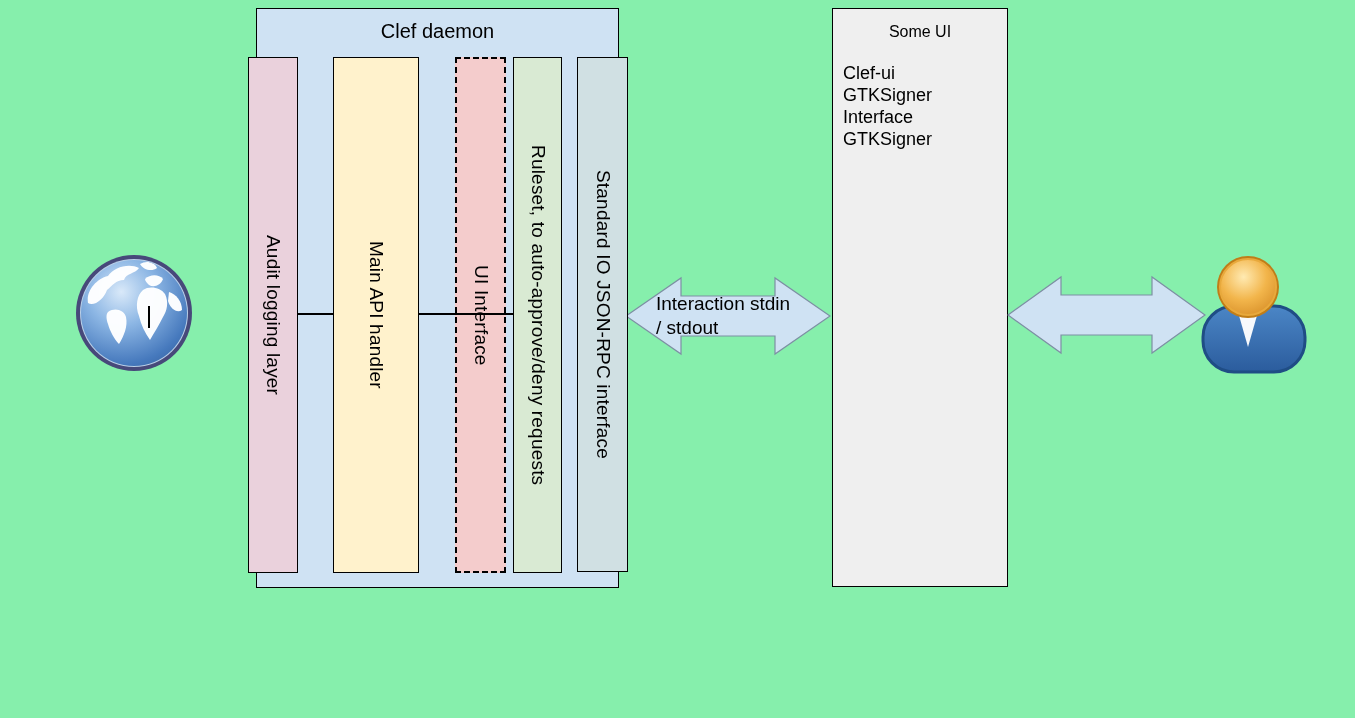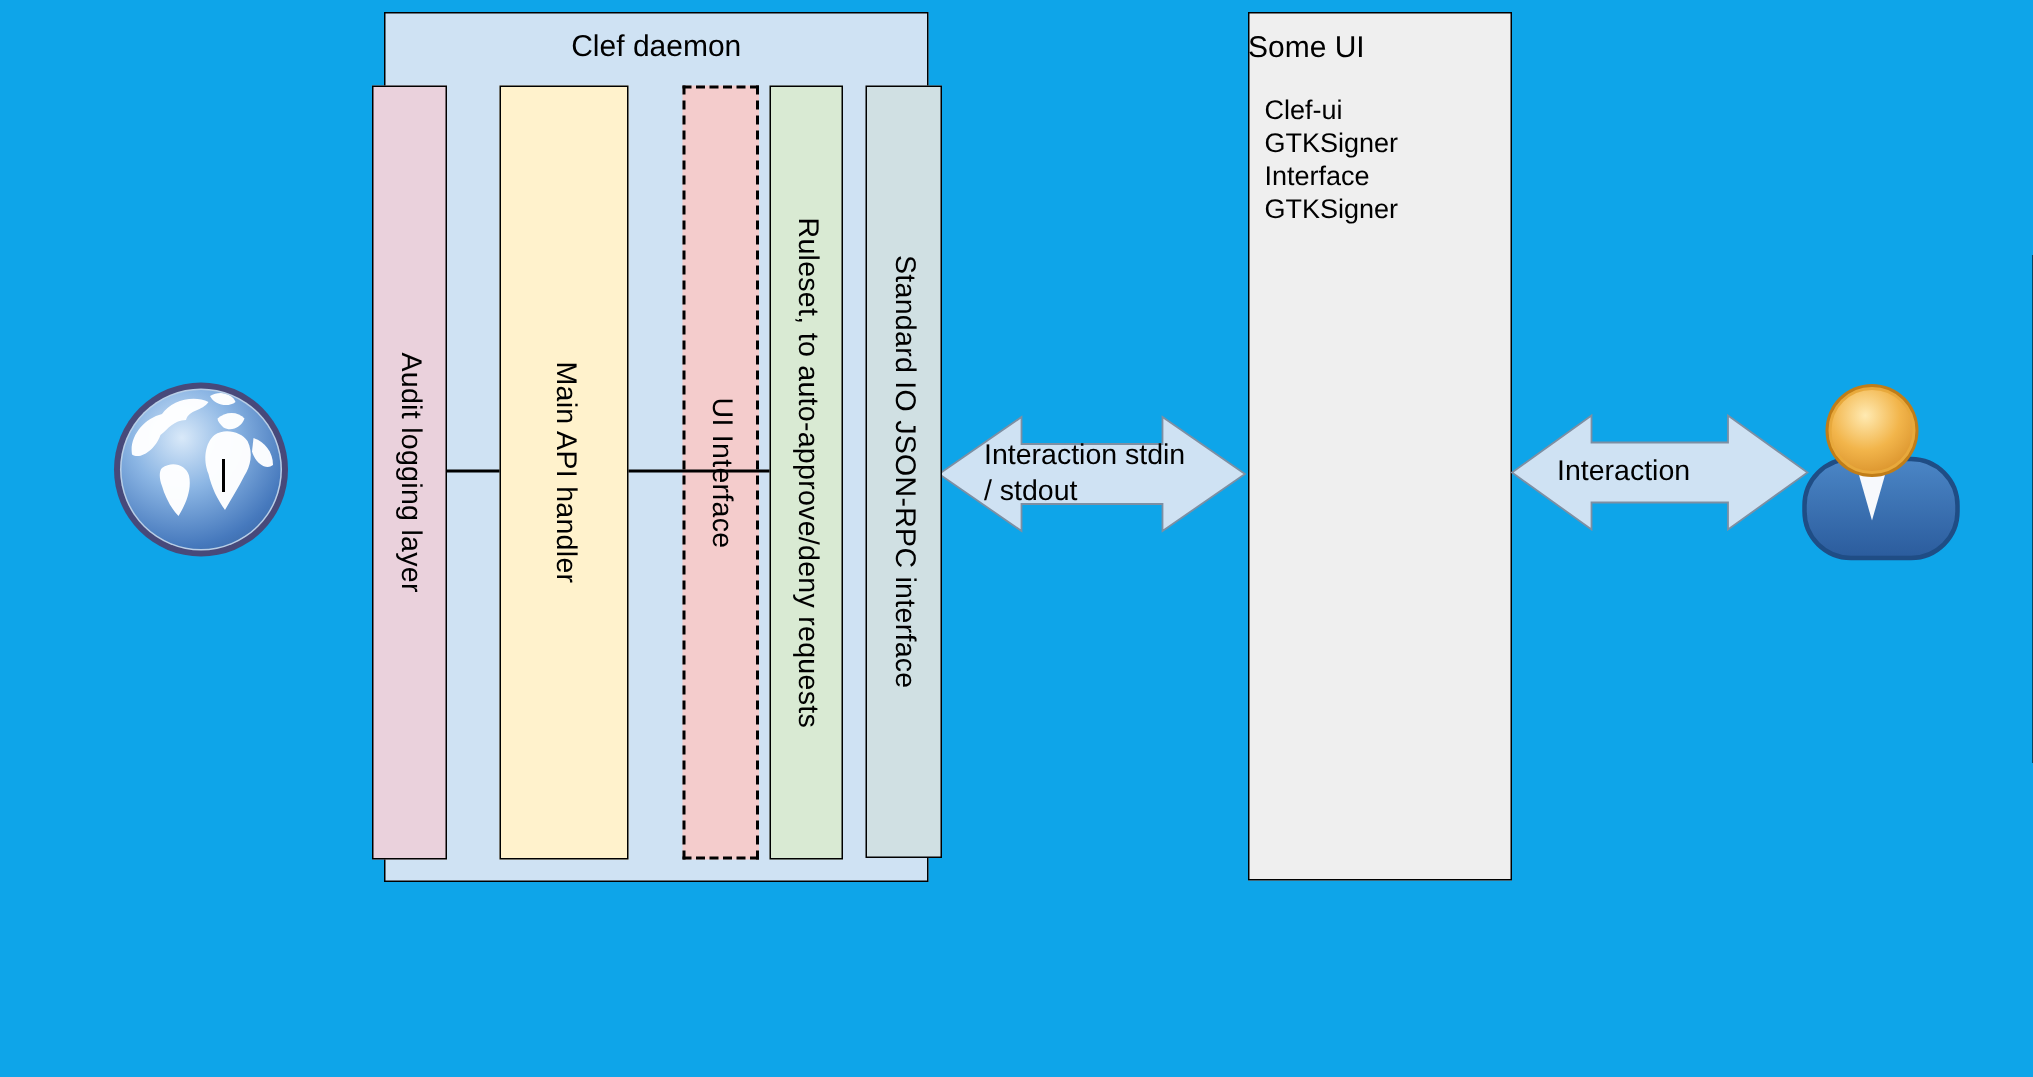--- a/index.html
+++ b/index.html
@@ -1,19 +1,19 @@
 <!DOCTYPE html>
 <html><head>
 <meta charset="utf-8">
 <style>
   html,body{margin:0;padding:0;background:#000;}
   #stage{
     position:relative;
     width:1355px;height:718px;
-    background:#0ea5e9;
+    background:#86efac;
     font-family:"Liberation Sans","DejaVu Sans",sans-serif;
     color:#000;
     overflow:hidden;
   }
   .abs{position:absolute;box-sizing:border-box;}
 
   
   #clef-container{
     left:256px;top:8px;width:363px;height:580px;
     background:#cfe2f3;border:1px solid #000;
@@ -58,21 +58,21 @@
     font-size:19px;line-height:24px;white-space:nowrap;
   }
 
   
   #someui-box{
     left:832px;top:8px;width:176px;height:579px;
     background:#efefef;border:1px solid #000;
   }
   #someui-title{
     left:832px;top:20px;width:176px;height:24px;
-    text-align:left;font-size:20px;line-height:24px;
+    text-align:center;font-size:16px;line-height:24px;
   }
   #someui-list{
     left:843px;top:62px;width:160px;
     font-size:18px;line-height:22px;
   }
   .ui-item{display:block;}
 </style>
 </head>
 <body>
 
@@ -143,23 +143,20 @@
     <span class="ui-item">Clef-ui</span>
     <span class="ui-item">GTKSigner</span>
     <span class="ui-item">Interface</span>
     <span class="ui-item">GTKSigner</span>
   </div>
 
   <div id="arrow-user" class="abs arrow-wrap">
     <svg width="199" height="80" viewBox="0 0 199 80">
       <polygon points="1,40 54,2 54,20 145,20 145,2 198,40 145,78 145,60 54,60 54,78" fill="#cfe2f3" stroke="#7d8fa3" stroke-width="1.2"></polygon>
     </svg>
-    <div class="arrow-label">
-      <span>Interaction</span>
-    </div>
   </div>
 
   <svg id="person" class="abs" viewBox="0 0 108 121">
     <defs>
       <linearGradient id="bodyg" x1="0" y1="0" x2="0" y2="1">
         <stop offset="0%" stop-color="#4b86c6"></stop>
         <stop offset="100%" stop-color="#2b5c9d"></stop>
       </linearGradient>
       <radialGradient id="headg" cx="42%" cy="32%" r="75%">
         <stop offset="0%" stop-color="#ffeab2"></stop>

